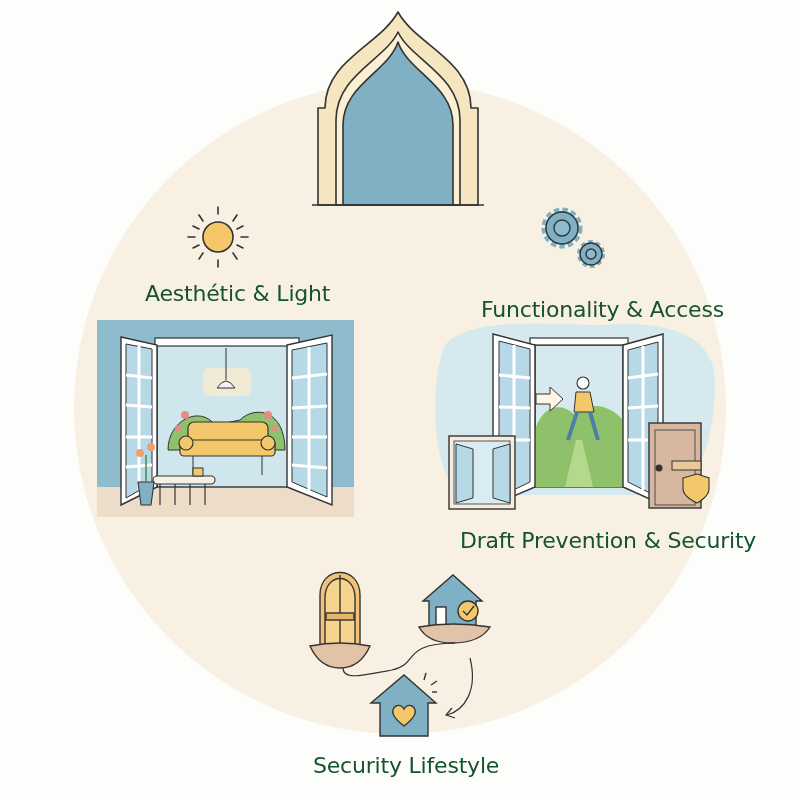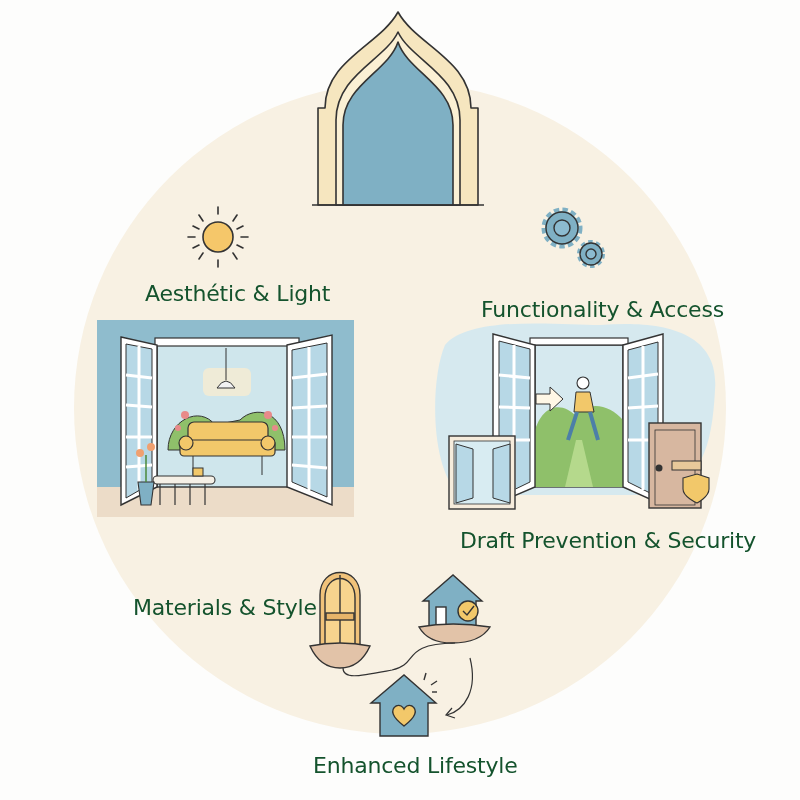--- a/index.html
+++ b/index.html
@@ -163,15 +163,14 @@
     <path d="M404 726 C392 717 390 710 396 706 C400 704 403 707 404 709 C405 707 408 704 412 706 C418 710 416 717 404 726 Z" fill="#f2c86a"></path>
     <line x1="424" y1="680" x2="426" y2="673"></line>
         <line x1="431" y1="685" x2="437" y2="681"></line>
         <line x1="432" y1="692" x2="437" y2="692"></line>
   </g>
 </svg>
 
 <div class="label" style="left:145px;top:281px;">Aesthétic &amp; Light</div>
 <div class="label" style="left:481px;top:281px;margin-top:16px;">Functionality &amp; Access</div>
 <div class="label" style="left:460px;top:528px;">Draft Prevention &amp; Security</div>
-<div class="label" style="left:133px;top:595px;">Materials &amp; Style</div>
-<div class="label" style="left:313px;top:753px;">Enhanced Lifestyle</div>
+<div class="label" style="left:313px;top:753px;">Security Lifestyle</div>
 </div>
 
 </body></html>

